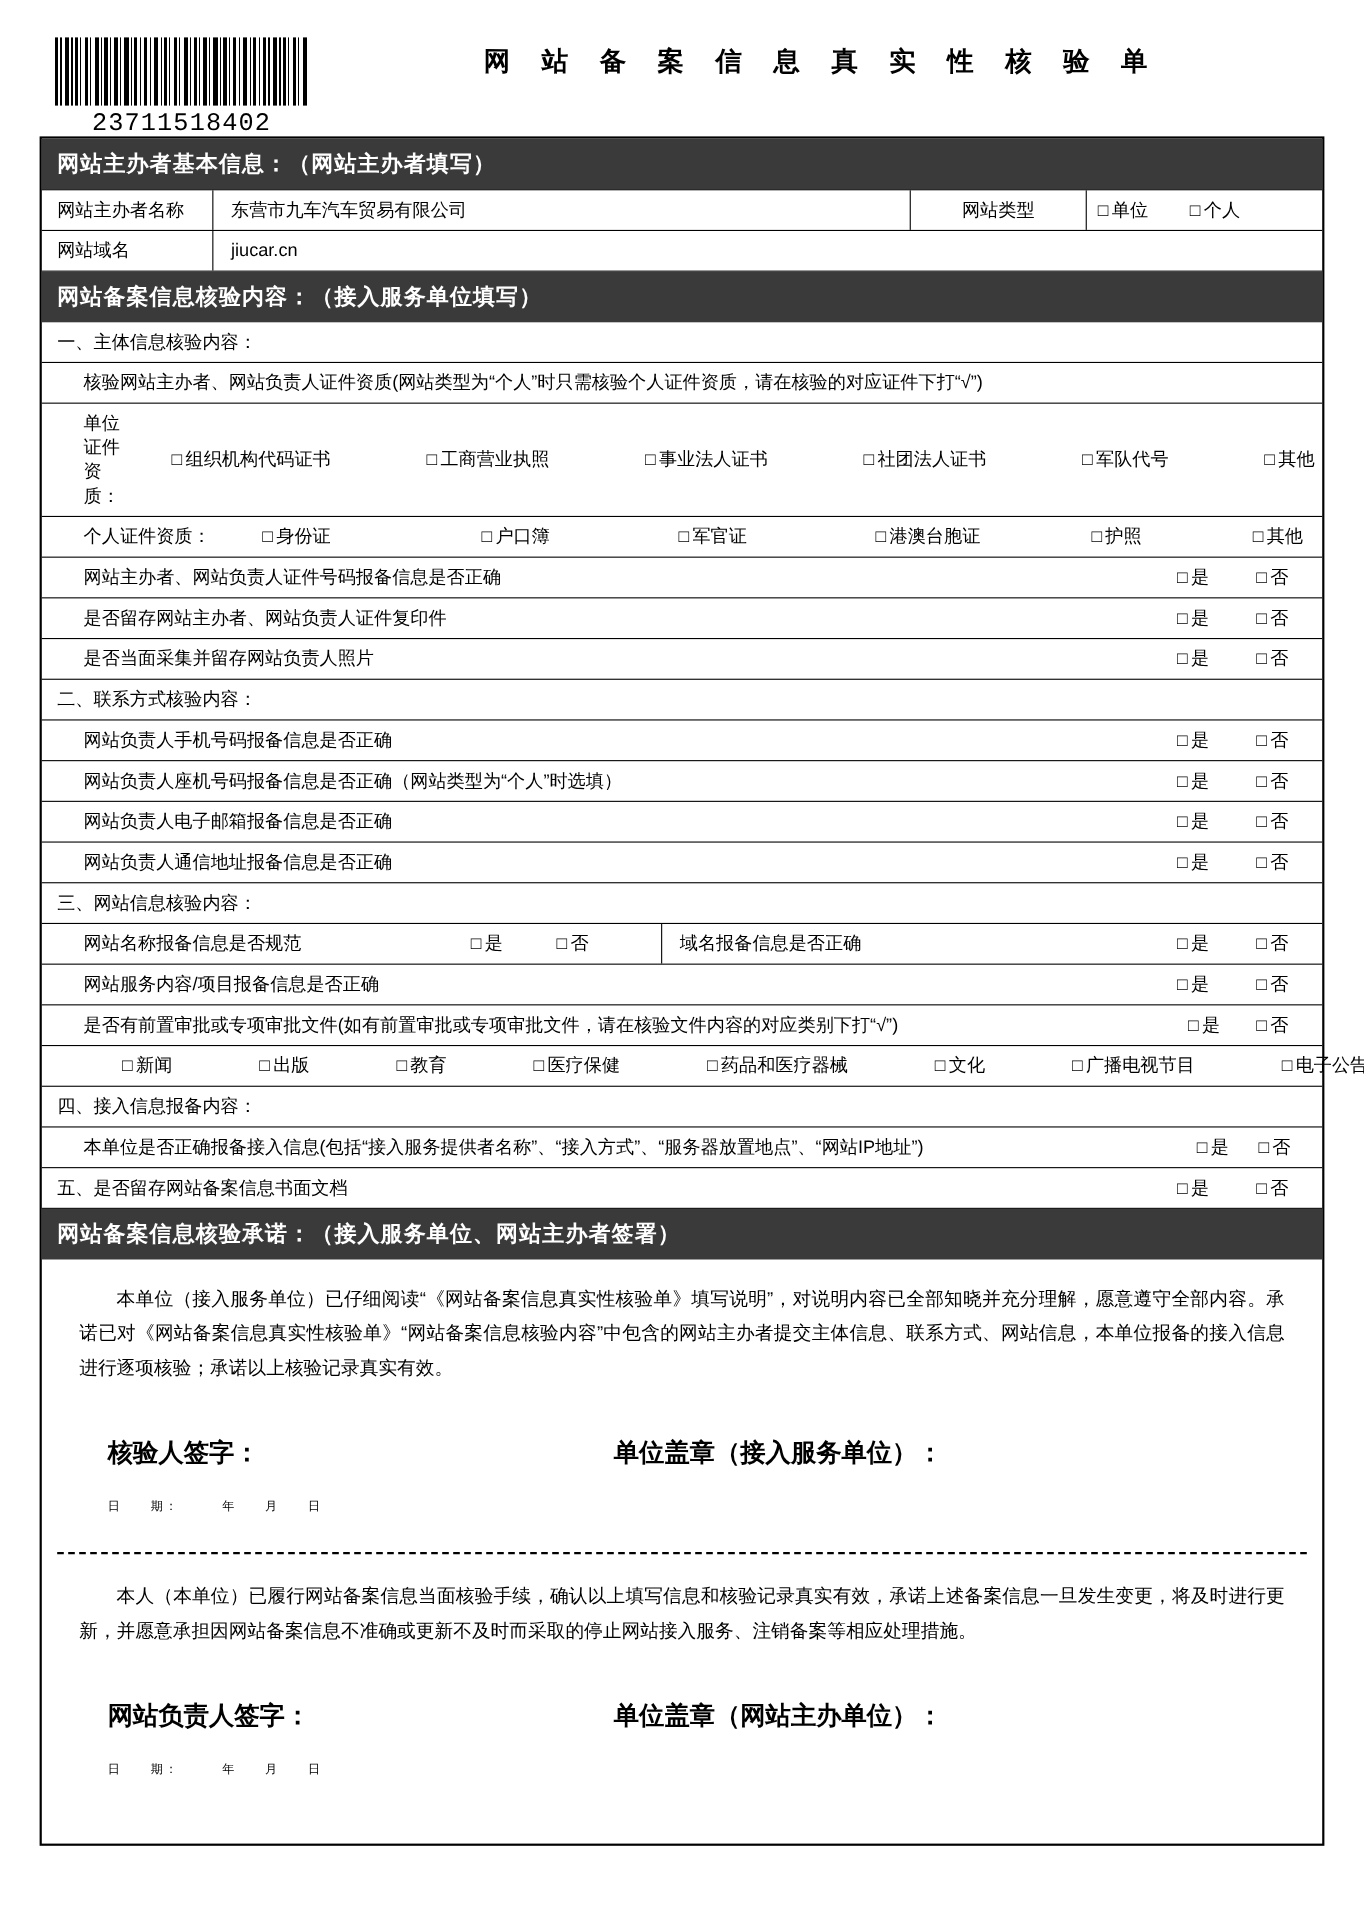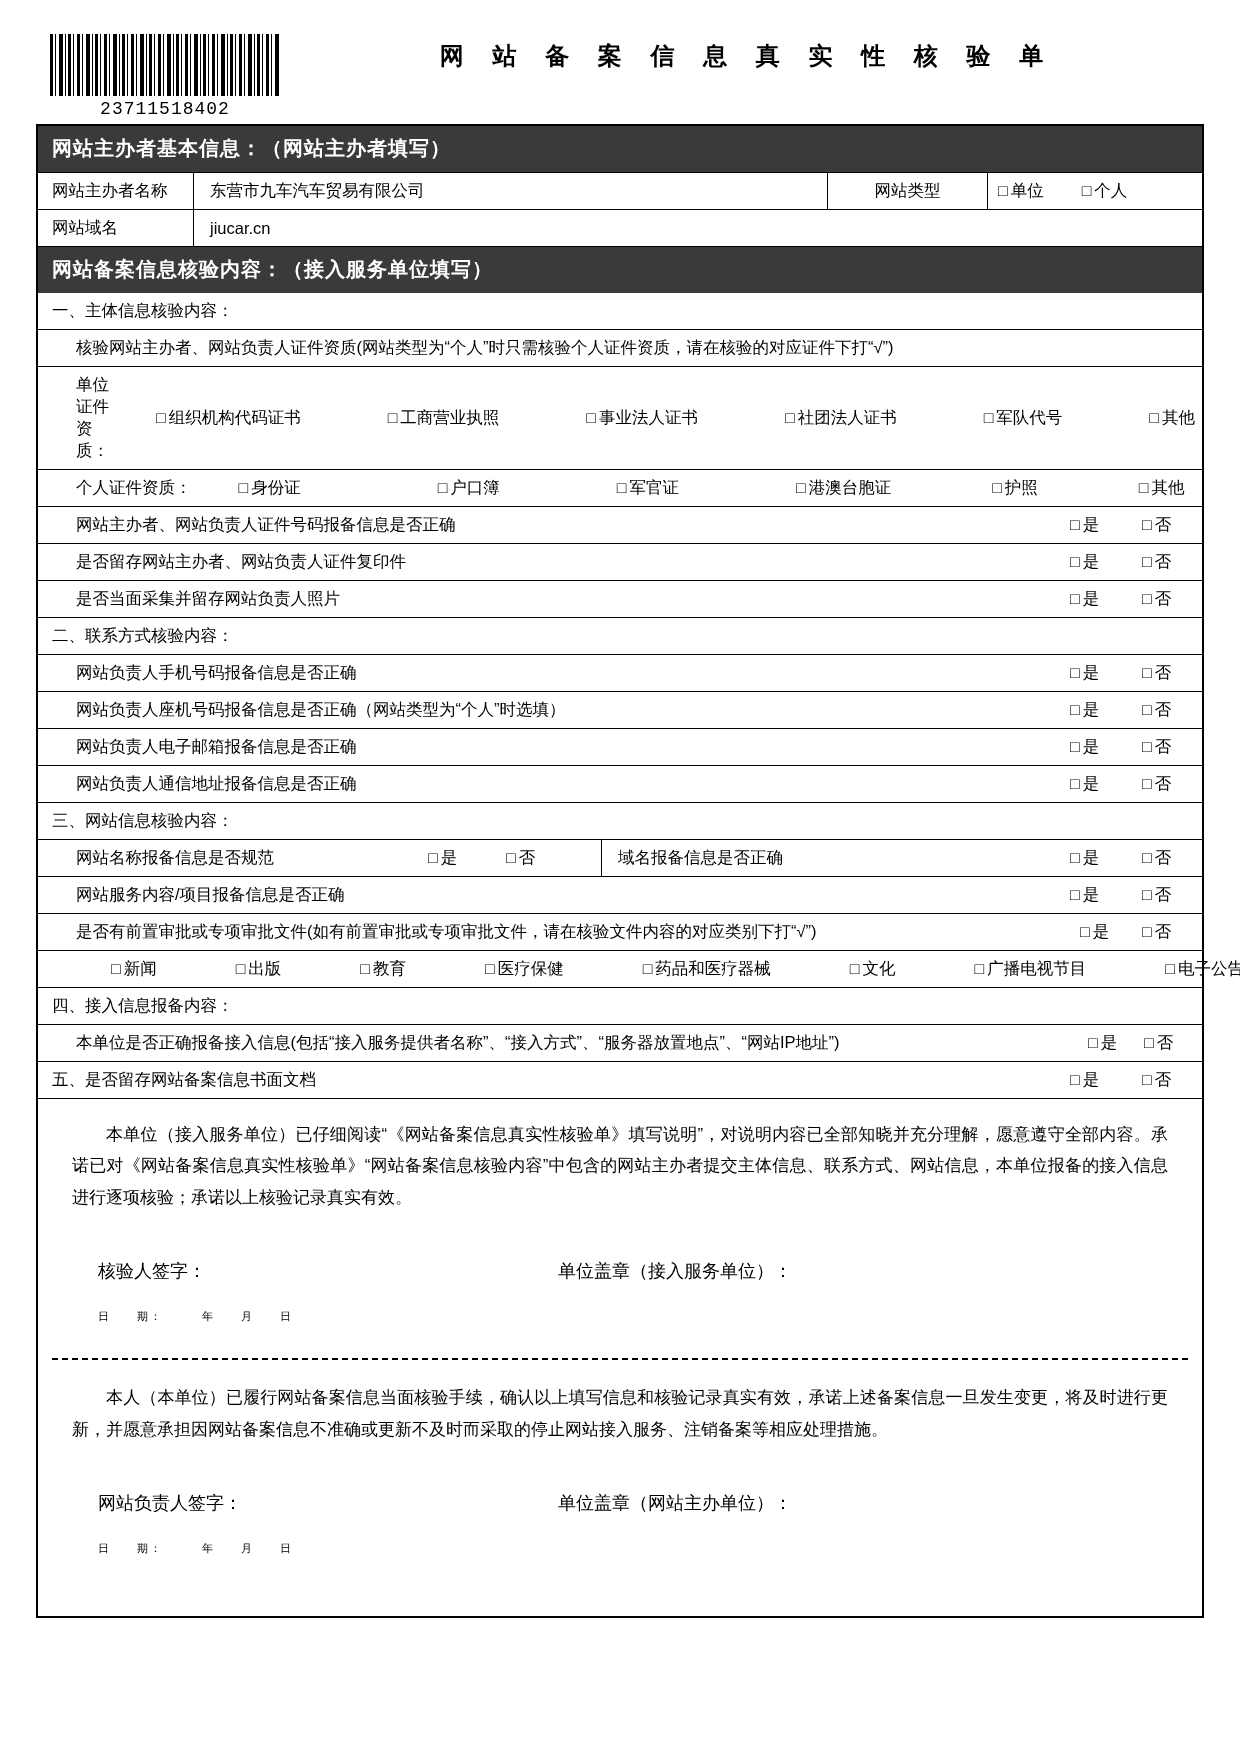--- a/index.html
+++ b/index.html
@@ -41,21 +41,21 @@
         #000 0px, #000 3px, #fff 3px, #fff 5px,
         #000 5px, #000 6px, #fff 6px, #fff 9px,
         #000 9px, #000 13px, #fff 13px, #fff 15px,
         #000 15px, #000 16px, #fff 16px, #fff 18px,
         #000 18px, #000 21px, #fff 21px, #fff 23px,
         #000 23px, #000 24px, #fff 24px, #fff 27px);
   }
   .barcode-num {
     text-align: center;
     font-family: "Liberation Mono", "DejaVu Sans Mono", monospace;
-    font-size: 18px;
+    font-size: 23px;
     letter-spacing: 1px;
     margin-top: 3px;
   }
   .doc-title {
     flex: 1;
     font-size: 24px;
     font-weight: bold;
     letter-spacing: 11px;
     text-align: center;
     padding-top: 12px;
@@ -115,21 +115,22 @@
   .commit-body {
     padding: 20px 34px 8px 34px;
     font-size: 17px;
     line-height: 1.85;
     text-align: justify;
   }
   .commit-body p { margin: 0 0 4px 0; text-indent: 2em; }
   .sig-row {
     display: flex;
     padding: 34px 34px 0 60px;
-    font-size: 18px;
+    font-size: 23px;
+    font-weight: bold;
   }
   .sig-a { width: 460px; }
   .sig-b { flex: 1; }
   .date-row {
     padding: 26px 34px 30px 60px;
     font-size: 11px;
     letter-spacing: 2px;
   }
   .dash {
     border-top: 2px dashed #000;
@@ -337,20 +338,21 @@
     <div class="row">
       <div class="cell q" style="padding-left:14px;">五、是否留存网站备案信息书面文档</div>
       <div class="cell yn">
           <span class="cb">是</span>
         </div>
       <div class="cell yn" style="width:70px;">
           <span class="cb">否</span>
         </div>
     </div>
 
+    <div class="band">网站备案信息核验承诺：（接入服务单位、网站主办者签署）</div>
 
     <div class="commit-body">
       <p>本单位（接入服务单位）已仔细阅读“《网站备案信息真实性核验单》填写说明”，对说明内容已全部知晓并充分理解，愿意遵守全部内容。承诺已对《网站备案信息真实性核验单》“网站备案信息核验内容”中包含的网站主办者提交主体信息、联系方式、网站信息，本单位报备的接入信息进行逐项核验；承诺以上核验记录真实有效。</p>
     </div>
     <div class="sig-row">
       <div class="sig-a">核验人签字：</div>
       <div class="sig-b">单位盖章（接入服务单位）：</div>
     </div>
     <div class="date-row">日　　期：　　　年　　月　　日</div>
 

